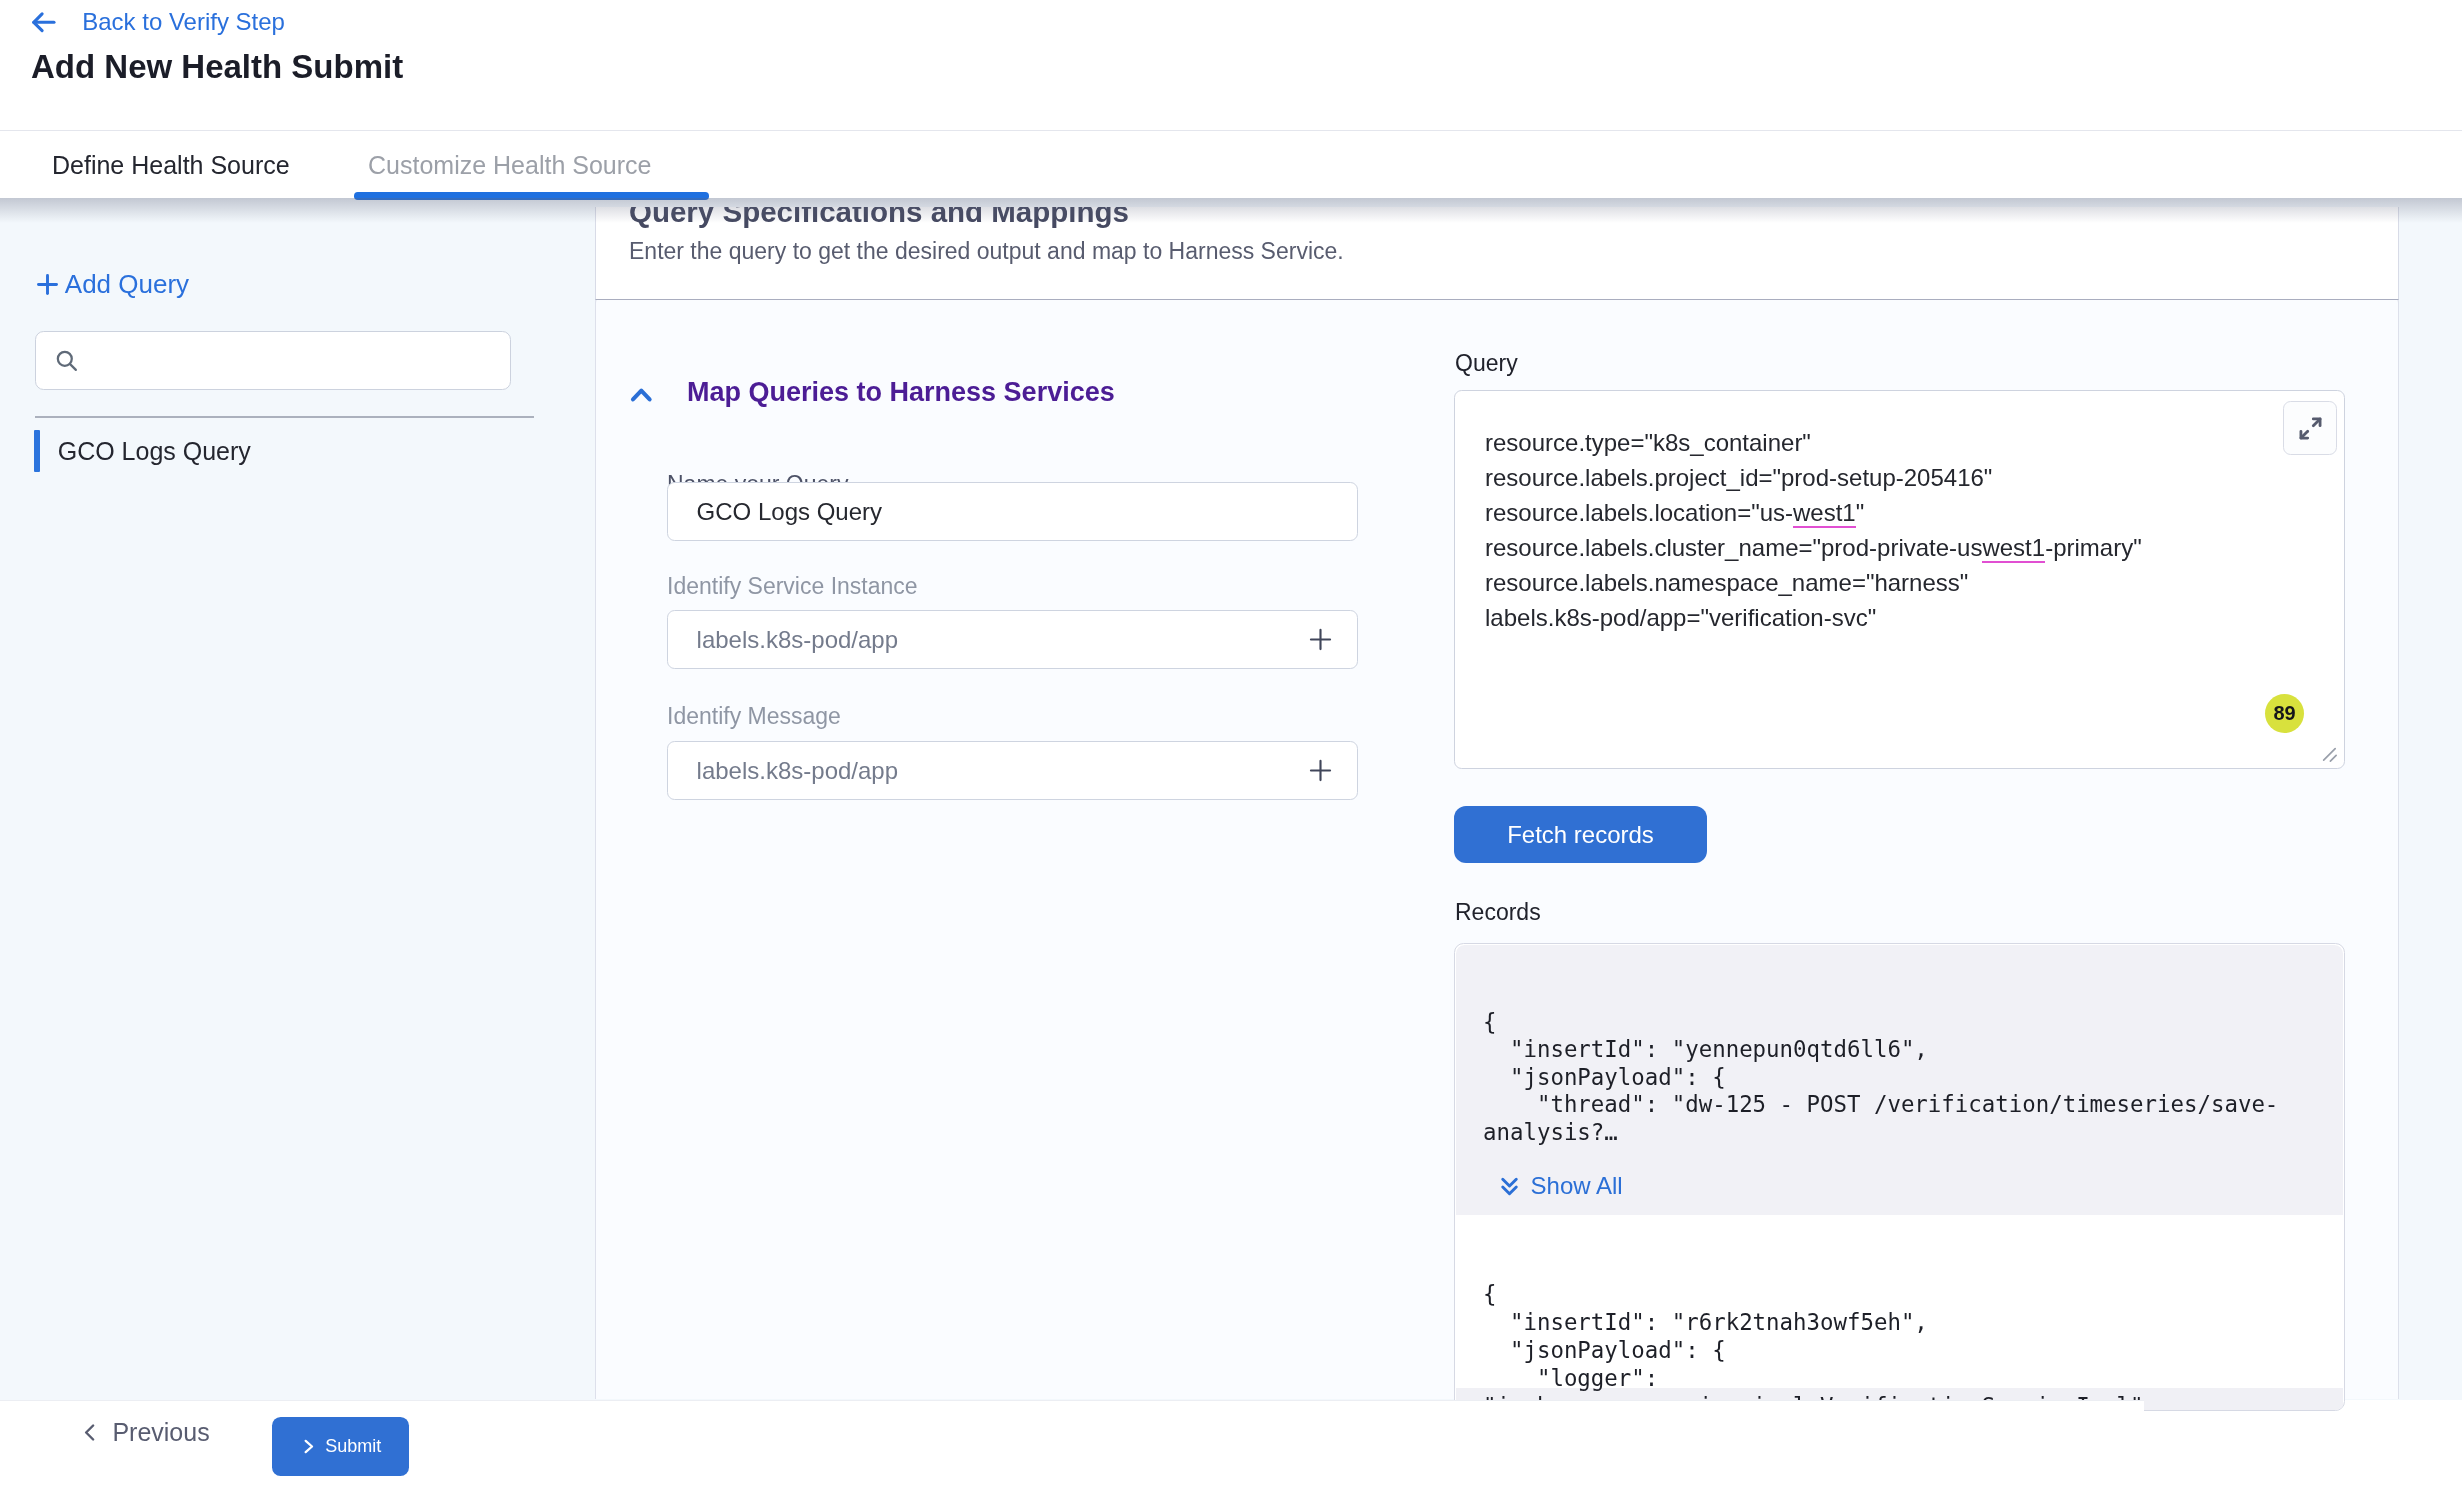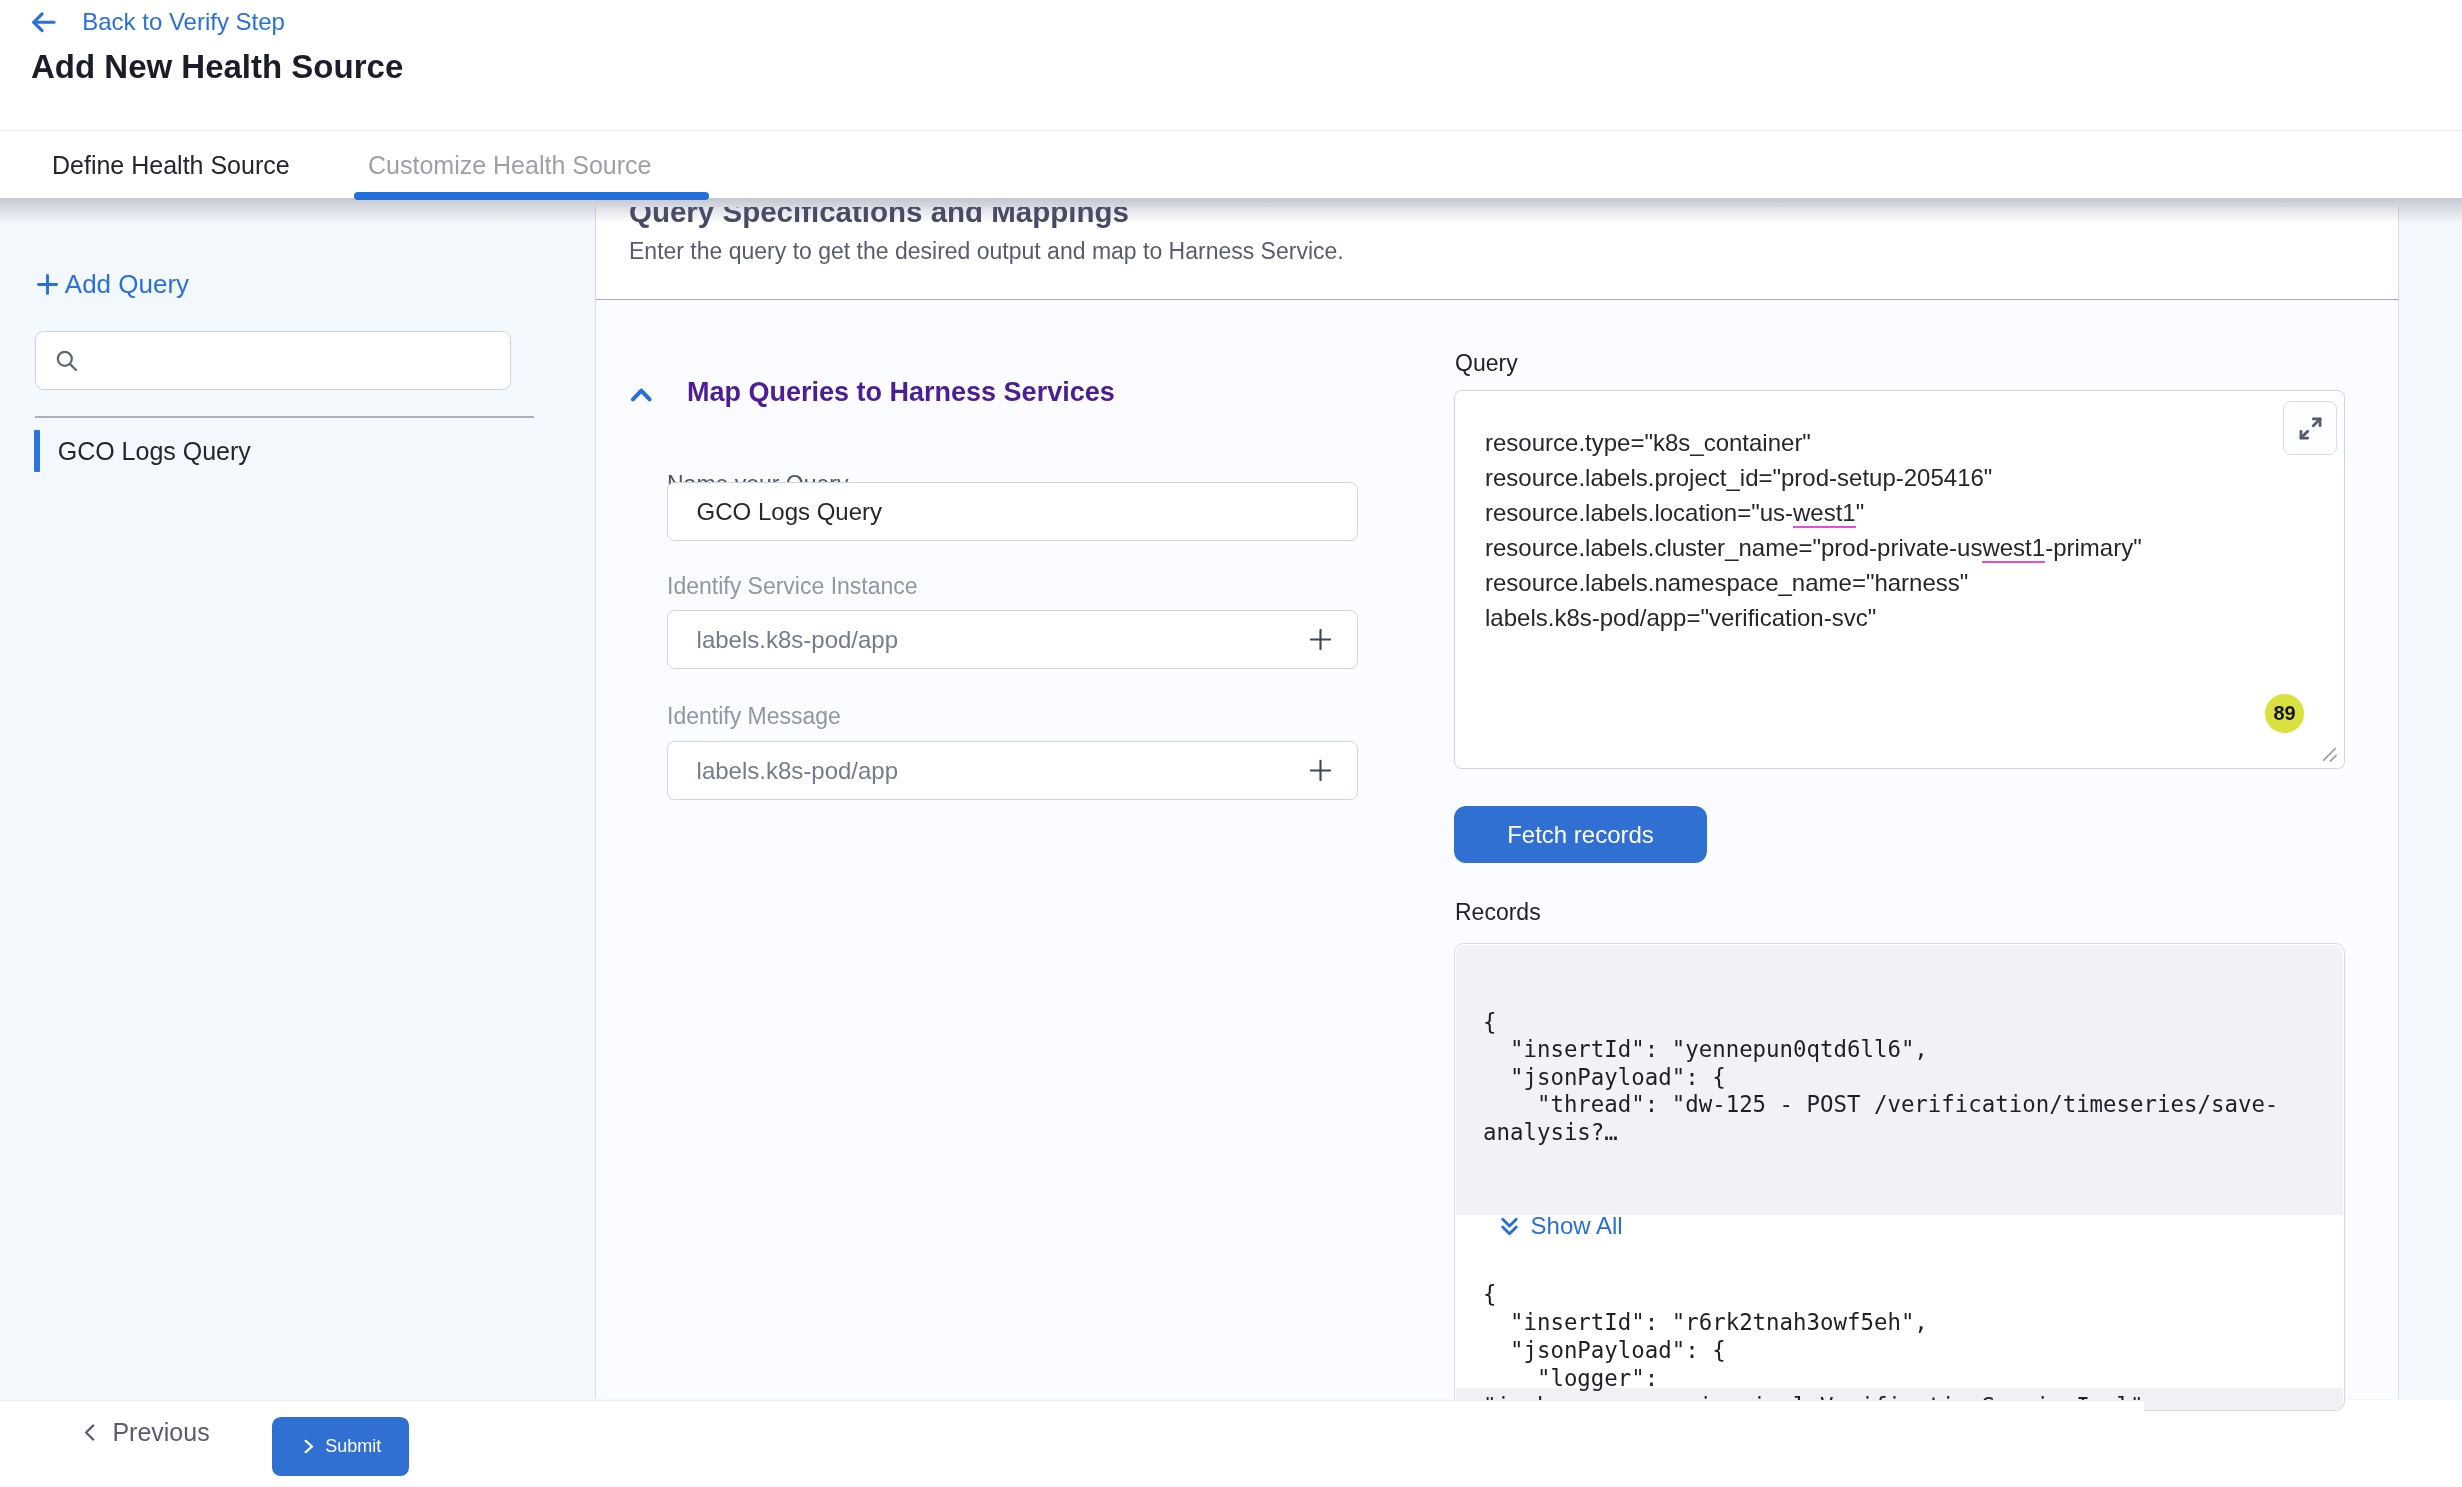--- a/index.html
+++ b/index.html
@@ -87,21 +87,21 @@
   .rec-box { left:1454px; top:943px; width:891px; height:468px; background:#ffffff;
     border:1.4px solid #d6d9e4; border-radius:9.5px; overflow:hidden; z-index:2; }
   .rec1-bg { position:absolute; left:1px; top:1px; width:887px; height:270px;
     background:#f1f1f6; border-radius:8.6px 8.6px 0 0; }
   .rec2-strip { position:absolute; left:1px; top:444px; width:887px; height:25px; background:#f0f0f5; }
   .rec-pre { font-family:"DejaVu Sans Mono","Liberation Mono",monospace; font-size:22.4px;
     color:#1d1f27; white-space:pre; z-index:3; }
   .rec1-pre { left:1483px; top:1009px; line-height:27.4px; }
   .rec2-pre { left:1483px; top:1280px; line-height:28px; }
   .show-all { left:1497px; top:1172px; display:flex; align-items:center; gap:8.6px;
-    cursor:pointer; z-index:3;margin-top:40px; }
+    cursor:pointer; z-index:3; }
   .show-all .txt { font-size:24px; color:#2b6fd6; font-weight:500; }
 
   
   .footer { left:0; top:1400px; width:2144px; height:88px; background:#ffffff;
     border-top:1px solid #eceef3; z-index:6; }
   .prev-btn { position:absolute; left:80px; top:17px; display:flex; align-items:center;
     gap:11.4px; cursor:pointer; background:none; border:none; font-family:inherit; }
   .prev-btn .txt { font-size:25px; color:#585c70; }
   .submit-btn { position:absolute; left:272px; top:16px; width:137px; height:59px;
     background:#3070d3; border:none; border-radius:8.6px; display:flex; align-items:center;
@@ -113,21 +113,21 @@
 
 <div id="stage">
 
   <div class="abs back-row">
     <svg width="28.6" height="28.6" viewBox="0 0 24 24" fill="none" stroke="#2a70dc" stroke-width="2.6" stroke-linecap="round" stroke-linejoin="round">
         <line x1="21" y1="12" x2="4" y2="12"></line>
         <polyline points="11,5 4,12 11,19"></polyline>
       </svg>
     <span class="txt">Back to Verify Step</span>
   </div>
-  <div class="abs page-title">Add New Health Source</div>
+  <div class="abs page-title">Add New Health Submit</div>
 
   <div class="abs tabbar">
     <div class="tab tab-define">Define Health Source</div>
     <div class="tab tab-customize">Customize Health Source</div>
     <div class="tab-underline"></div>
   </div>
 
   <div class="abs content-bg"></div>
 
   <div class="abs add-query">

